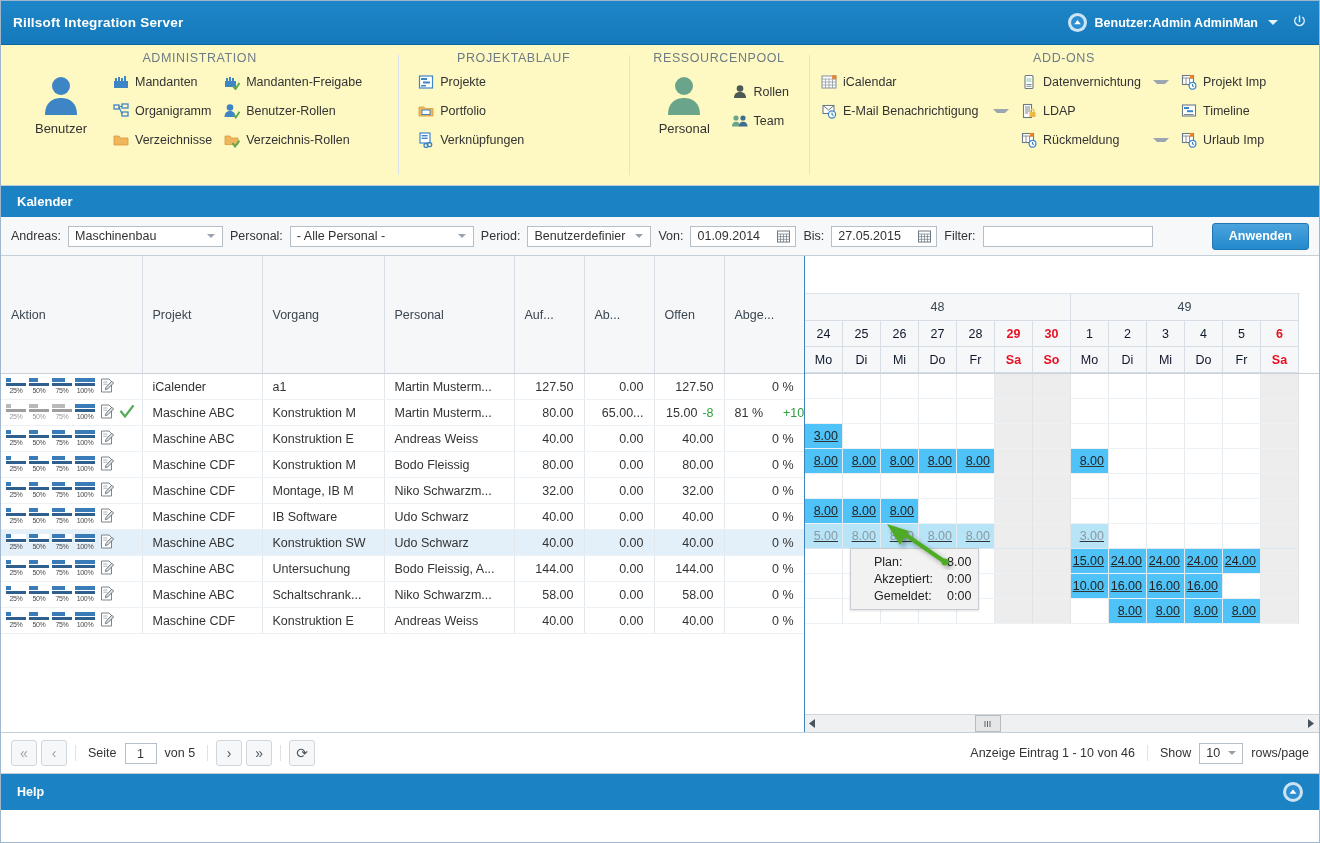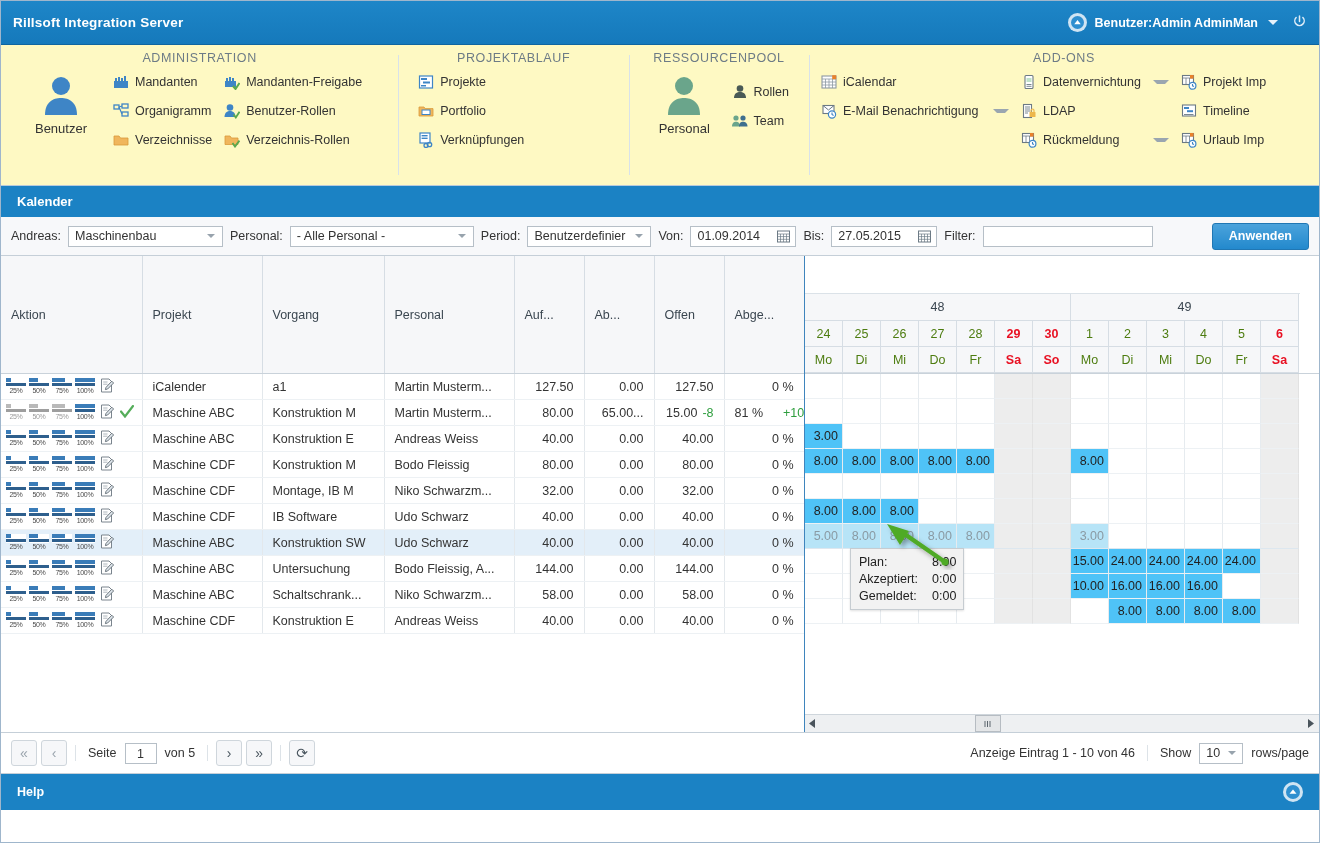--- a/index.html
+++ b/index.html
@@ -79,33 +79,33 @@
   .editico{margin-left:3px;cursor:pointer;}
   .checkico{margin-left:5px;}
 
   
   .calwrap{flex:1;position:relative;overflow:hidden;background:#fff;}
   .calhdr{border-bottom:1px solid #c9d2da;}
   .calrow{display:flex;}
   .cspacer{height:37px;border-bottom:1px solid #dbe2e8;}
   .wk{height:27px;display:flex;align-items:center;justify-content:center;font-size:12.5px;color:#3a4650;
       background:#f6f7f9;border-right:1px solid #d6dde4;border-bottom:1px solid #d6dde4;box-sizing:border-box;}
-  .dcell{height:26px;display:flex;align-items:center;justify-content:center;font-size:12.5px;color:#4d7c0f;
+  .dcell{height:26px;display:flex;align-items:center;justify-content:center;font-size:12.5px;color:#0f172a;
          background:#f6f7f9;border-right:1px solid #d6dde4;border-bottom:1px solid #d6dde4;box-sizing:border-box;}
   .dcell.we{color:#e81123;font-weight:bold;}
   .calbody{position:relative;}
-  .brow{display:flex;height:25px;}
+  .brow{display:flex;height:25px;text-decoration:underline;}
   .bc{box-sizing:border-box;border-right:1px solid #e6ebef;border-bottom:1px solid #edf1f4;
       display:flex;align-items:center;justify-content:flex-end;padding-right:4px;font-size:12.5px;color:#222;}
   .bc.we{background:#ededed;border-right:1px solid #e2e2e2;}
   .bc.val{background:#4fc3f7;}
   .bc.dim{background:#b7e4f7;color:#8a9aa3;}
   .rowsel .bc{border-bottom:1px solid #dde7ef;}
 
-  .tooltip{position:absolute;background:#f2f2f2;border:1px solid #c6ccd1;padding:4px 7px 5px 8px;
+  .tooltip{position:absolute;background:#f2f2f2;border:1px solid #c6ccd1;padding:4px 7px 5px 23px;
            font-size:12.5px;color:#222;box-shadow:0 1px 2px rgba(0,0,0,.12);}
   .tooltip table{border-collapse:collapse;}
   .tooltip td{padding:0 0 0 0;height:17px;white-space:nowrap;}
   .tooltip td.v{text-align:right;padding-left:14px;}
 
   .hscroll{position:absolute;left:0;right:0;bottom:0;height:17px;background:#eef0f2;border-top:1px solid #cfd6dc;
            display:flex;align-items:center;}
   .hscroll .thumb{position:absolute;left:170px;width:24px;height:15px;background:#e4e6e8;border:1px solid #b6bcc2;
                   display:flex;align-items:center;justify-content:center;cursor:pointer;}
   .arrleft,.arrright{width:14px;display:flex;align-items:center;justify-content:center;cursor:pointer;}

